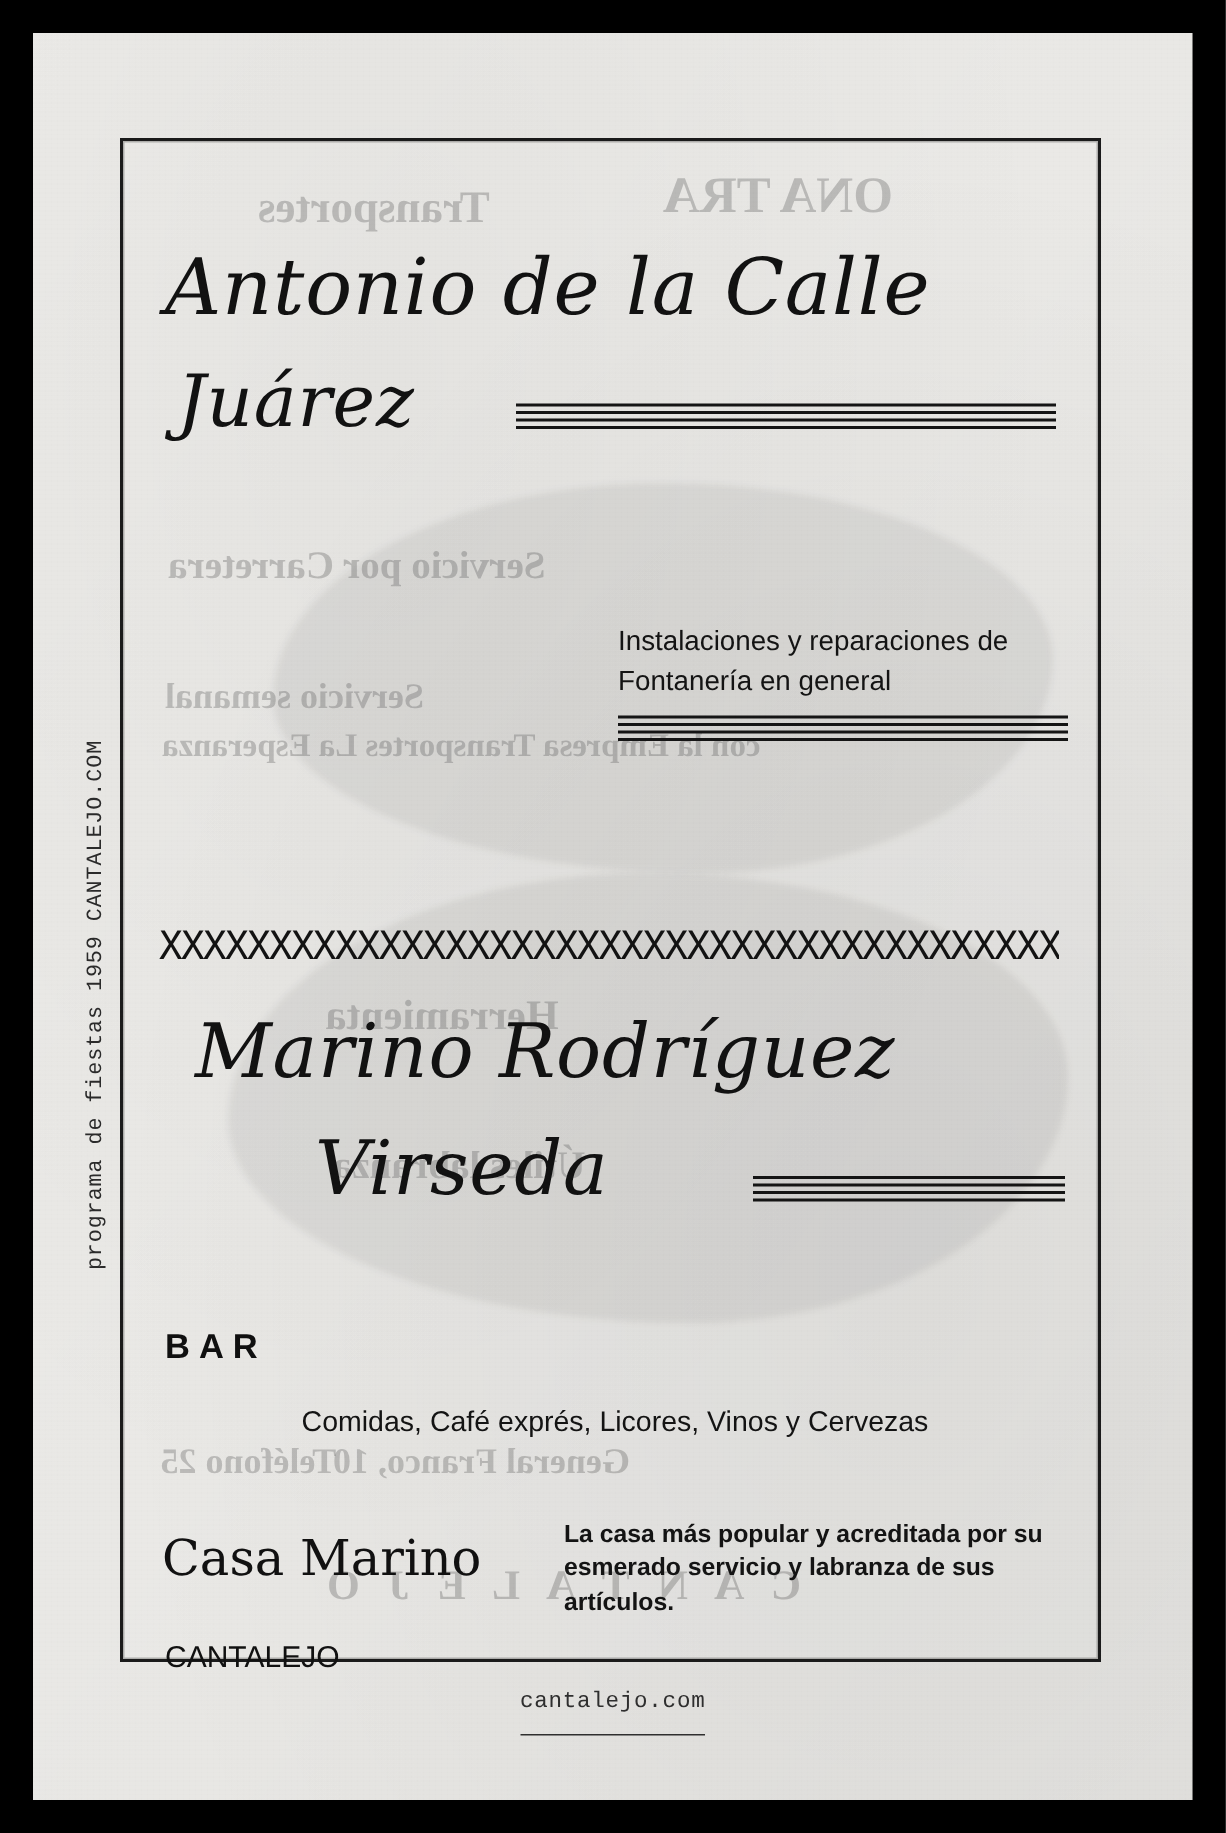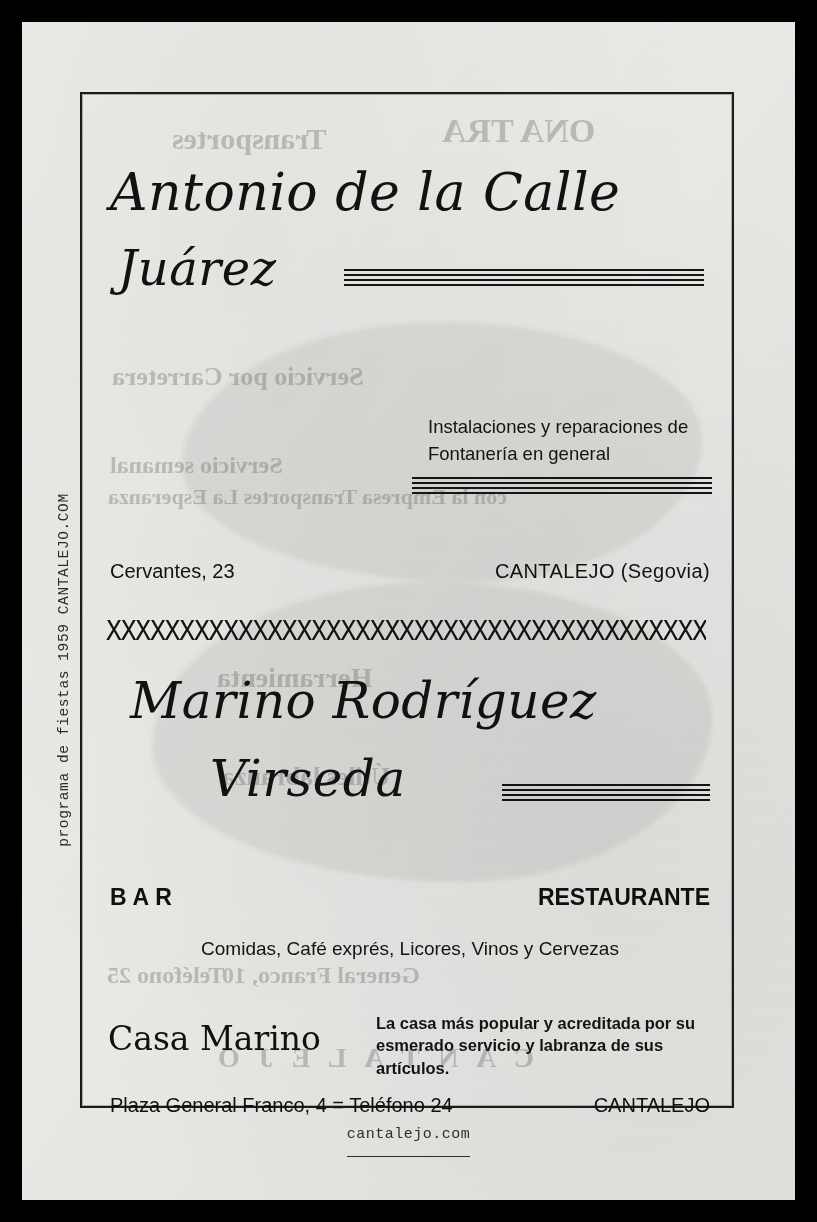--- a/index.html
+++ b/index.html
@@ -133,21 +133,21 @@
     margin-bottom: 3px;
   }
   .rules-top {
     left: 262px;
     top: 175px;
     width: 360px;
   }
 
   .services {
     position: absolute;
-    left: 346px;
+    left: 330px;
     top: 320px;
     width: 300px;
     font-size: 18.5px;
     line-height: 1.45;
     color: #141414;
     font-family: "Liberation Sans", sans-serif;
   }
   .rules-mid {
     left: 330px;
     top: 383px;
@@ -310,50 +310,44 @@
           <div>Instalaciones y reparaciones de</div>
           <div>Fontanería en general</div>
         </div>
         <div class="rule-stack rules-mid">
           <i></i>
             <i></i>
             <i></i>
             <i></i>
         </div>
 
-        <div class="addr-row">
-          <div>Cervantes, 23</div>
-          <div class="addr-right">CANTALEJO  (Segovia)</div>
-        </div>
 
         <div class="divider">XXXXXXXXXXXXXXXXXXXXXXXXXXXXXXXXXXXXXXXXXXXXXXXXXXXXXXXXXXXXXXXX</div>
 
         <div class="script-name name2-line1">Marino Rodríguez</div>
         <div class="script-name name2-line2">Virseda</div>
         <div class="rule-stack rules-bar">
           <i></i>
             <i></i>
             <i></i>
             <i></i>
         </div>
 
         <div class="bar-row">
           <div class="bar-left">BAR</div>
-          <div>RESTAURANTE</div>
         </div>
 
         <div class="menu">
           <div>Comidas, Café exprés, Licores, Vinos y Cervezas</div>
         </div>
 
         <div class="casa">Casa Marino</div>
         <div class="blurb">La casa más popular y acreditada por su esmerado servicio y labranza de sus artículos.</div>
 
         <div class="foot-row">
-          <div>Plaza General Franco, 4 = Teléfono 24</div>
           <div>CANTALEJO</div>
         </div>
 
       </div>
     </div>
 
     <div class="site">
       <span>cantalejo.com</span>
     </div>
 

